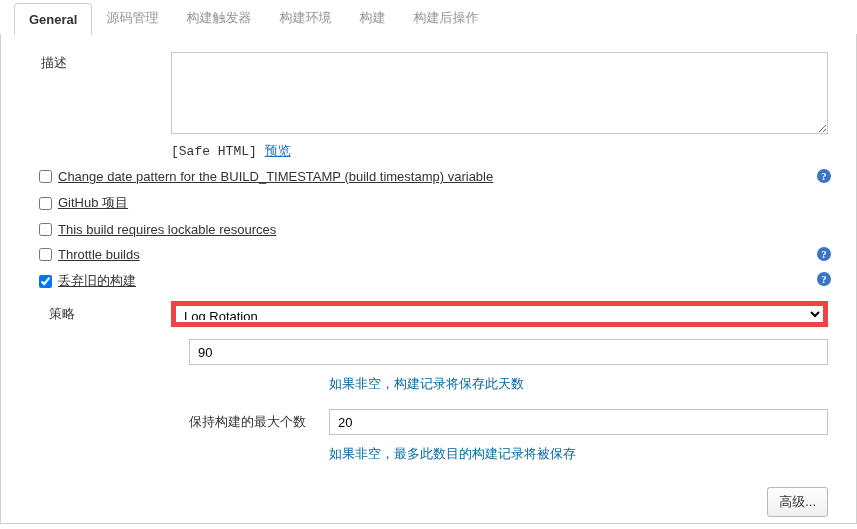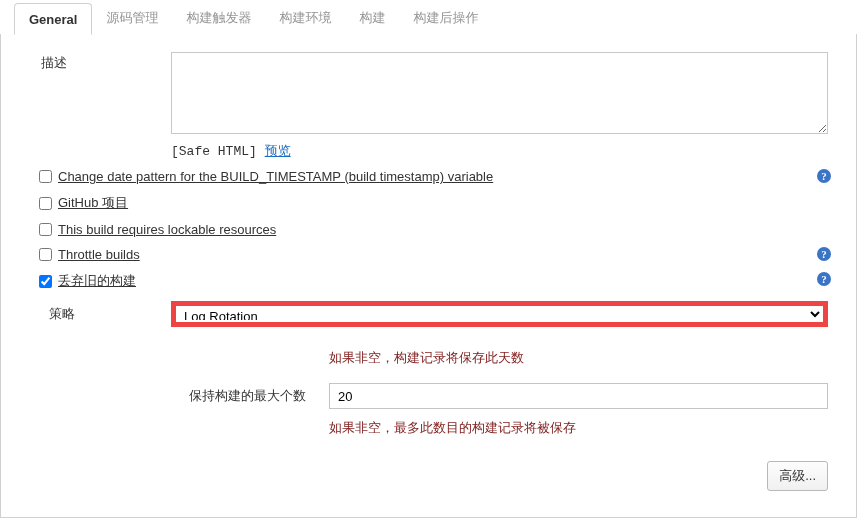--- a/index.html
+++ b/index.html
@@ -3,21 +3,21 @@
 <meta charset="utf-8">
 <style>
   * { box-sizing: border-box; }
   html, body { margin:0; padding:0; font-family: Arial, "Microsoft YaHei", sans-serif; font-size:13px; color:#333; background:#fff; }
   .page { width:857px; height:529px; margin:0; position:relative; }
 
   .tabs { display:flex; align-items:flex-end; padding-left:14px; height:34px; }
   .tab { padding:8px 14px 7px; color:#949494; cursor:pointer; font-size:13px; }
   .tab.active { color:#333; border:1px solid #d0d0d0; border-bottom:1px solid #fff; border-radius:4px 4px 0 0; background:#fff; font-weight:bold; position:relative; top:1px; }
 
-  .content { border:1px solid #d0d0d0; border-top:none; padding:18px 10px 26px 10px; position:relative; }
+  .content { border:1px solid #d0d0d0; border-top:none; padding:18px 10px 6px 10px; position:relative; }
 
   .row-desc { display:flex; align-items:flex-start; margin-bottom:4px; }
   .label-col { width:160px; padding-left:30px; padding-top:2px; color:#333; }
   .desc-box { flex:1; margin-right:18px;font-family:Liberation Mono, monospace; }
   textarea.desc { width:100%; height:82px; border:1px solid #c9c9c9; resize:vertical; padding:4px; font-family:inherit; font-size:13px; }
   .desc-hint { margin-top:4px; font-size:13px; color:#333; }
   .desc-hint a { color:#1f6fbf; text-decoration:underline; }
 
   .chk-row { display:flex; align-items:center; padding:5px 0 5px 28px; position:relative;text-decoration:underline; }
   .chk-row input[type=checkbox] { margin:0 6px 0 0; width:13px; height:13px; }
@@ -29,21 +29,21 @@
   .sub-row { display:flex; align-items:center; padding:6px 0; }
   .sub-label1 { width:130px; padding-left:8px; }
   .sub-select-wrap { flex:1; position:relative; }
   select.full { width:100%; height:26px; border:5px solid #ef4444; background:#fff; padding:2px 4px; font-size:13px; }
 
   .sub2 { margin-left:148px; }
   .sub2-row { display:flex; align-items:center; padding:6px 0; }
   .sub2-label { width:140px; }
   .sub2-input { flex:1; }
   input.txt { width:100%; height:26px; border:1px solid #c4c4c4; padding:2px 8px; font-size:13px; }
-  .sub2-hint { padding:4px 0 10px 140px; color:#7f1d1d; font-size:13px; }
+  .sub2-hint { padding:4px 0 10px 140px; color:#0369a1; font-size:13px; }
 
   .adv-row { display:flex; justify-content:flex-end; margin-right:18px; margin-top:14px; }
   button.adv { background:linear-gradient(#fdfdfd,#f0f0f0); border:1px solid #b8b8b8; border-radius:3px; padding:5px 11px; font-size:13px; cursor:pointer; color:#333;}
 </style>
 </head>
 <body>
 
 <div class="page">
   <div class="tabs">
     <div class="tab active">General</div>
@@ -115,20 +115,21 @@
         <div class="sub-label1">策略</div>
         <div class="sub-select-wrap">
           <select class="full">
             <option>Log Rotation</option>
           </select>
         </div>
       </div>
 
       <div class="sub2">
         <div class="sub2-row">
+          <div class="sub2-input"><input class="txt" type="text" value="90" style=""></div>
         </div>
         <div class="sub2-hint">如果非空，构建记录将保存此天数</div>
 
         <div class="sub2-row">
           <div class="sub2-label">保持构建的最大个数</div>
           <div class="sub2-input"><input class="txt" type="text" value="20" style=""></div>
         </div>
         <div class="sub2-hint">如果非空，最多此数目的构建记录将被保存</div>
       </div>
     </div>

